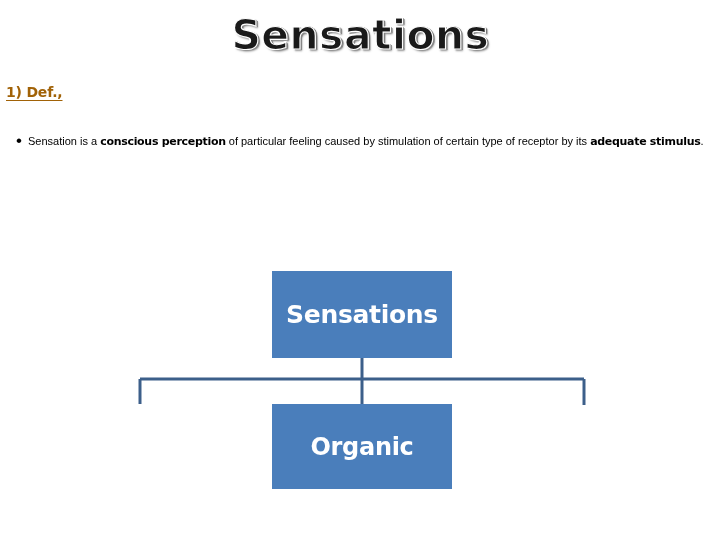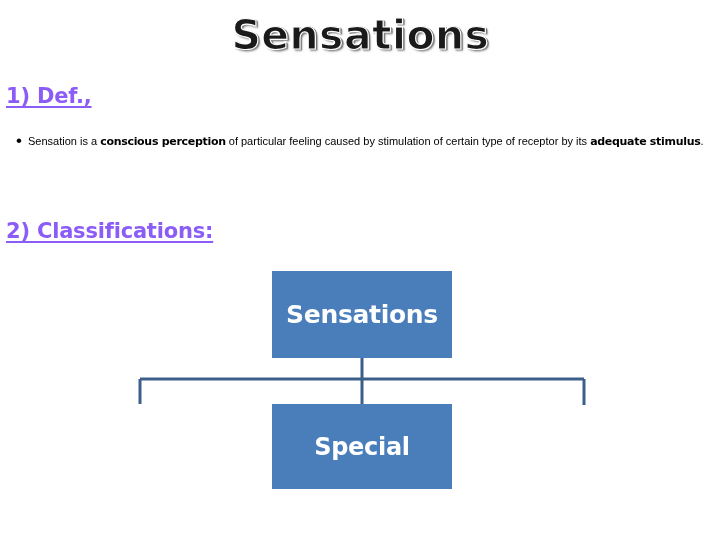--- a/index.html
+++ b/index.html
@@ -46,22 +46,22 @@
        0px -1px 0 #ffffff,
        2px 2px 2px rgba(60,60,60,0.55);
     transform: scaleX(1.02);
   }
 
   
   .section-heading {
     position: absolute;
     font-family: "DejaVu Sans", sans-serif;
     font-weight: bold;
-    font-size: 21px;
-    color: #8b5cf6;
+    font-size: 14px;
+    color: #a16207;
     text-decoration: underline;
     text-underline-offset: 3px;
     white-space: nowrap;
     letter-spacing: -0.2px;
   }
   #heading-def   { left: 6px;  top: 84px; }
   #heading-class { left: 6px;  top: 219px; }
 
   
   #bullet-row {
@@ -145,40 +145,39 @@
     <span id="slide-title">Sensations</span>
   </div>
 
   <div class="section-heading" id="heading-def">1) Def.,</div>
 
   <div id="bullet-row">
     <span id="bullet-dot">•</span>
     <span id="bullet-text"><span>Sensation is a </span><span class="b">conscious perception</span><span> of particular feeling caused by stimulation of certain type of receptor by its </span><span class="b">adequate stimulus</span><span>.</span></span>
   </div>
 
-  <div class="section-heading" id="heading-class">2) Classifications:</div>
 
   <div id="org-chart">
 
     <svg id="connectors" viewBox="0 0 720 540">
 
       <line x1="362" y1="358" x2="362" y2="404" stroke="#3c5f8a" stroke-width="3"></line>
 
       <line x1="140" y1="379" x2="584" y2="379" stroke="#3c5f8a" stroke-width="3"></line>
 
       <line x1="140" y1="379" x2="140" y2="404" stroke="#3c5f8a" stroke-width="3"></line>
 
       <line x1="584" y1="379" x2="584" y2="405" stroke="#3c5f8a" stroke-width="3"></line>
     </svg>
 
     <div class="node" id="node-root">
       <span class="node-label">Sensations</span>
     </div>
 
 
     <div class="node" id="node-special">
-      <span class="node-label">Special</span>
+      <span class="node-label">Organic</span>
     </div>
 
 
   </div>
 
 </div>
 
 </body></html>

